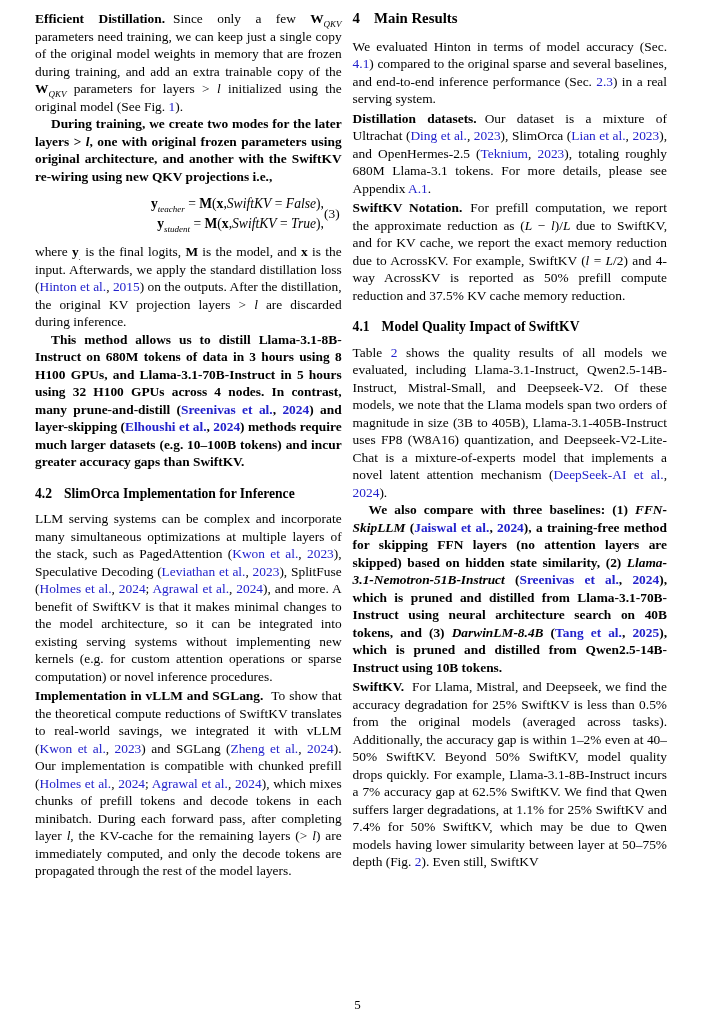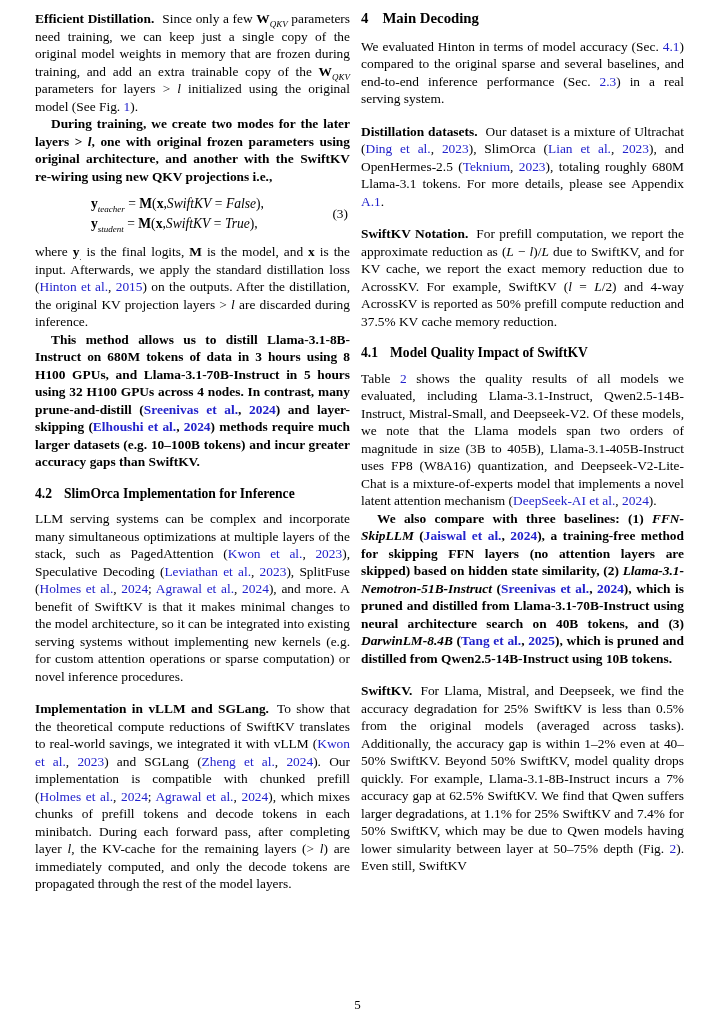--- a/index.html
+++ b/index.html
@@ -6,54 +6,54 @@
   .page {
     position:relative;
     width:715px; height:1032px;
     margin:0 auto;
     background:#ffffff;
     font-family:"Liberation Serif", serif;
     color:#000;
     overflow:hidden;
   }
   .columns {
-    position:absolute; left:35px; top:10px; right:18px;
+    position:absolute; left:35px; top:10px; right:48px;
     display:flex; gap:11px;
   }
   .col {
     font-size:13.4px; line-height:17.5px;
     text-align:justify;
   }
   .col-left  { width:315px; }
   .col-right { width:323px; }
 
   .para { margin:0; }
   .para.indent { text-indent:16px;font-weight:bold; }
-  .para.spaced { margin-top:15px; }
+  .para.spaced { margin-top:2px; }
 
   .lead { font-weight:bold; padding-right:8px; }
 
   .seg-plain  {}
   .seg-bold   { font-weight:bold; }
   .seg-italic { font-style:italic; }
   .seg-link   { color:var(--link,#2222CC); text-decoration:none; cursor:pointer; }
   sub.seg-sub { font-size:9px; font-style:italic; line-height:0; }
 
   .heading { font-weight:bold; text-align:left; }
   .heading.level1 { font-size:14.8px; margin:2px 0 10px 0; }
   .heading.level1 .h-num { margin-right:14px; }
   .heading.level2 { font-size:13.6px; margin:14px 0 8px 0; }
   .heading.level2 .h-num { margin-right:12px; }
   .col > :first-child { margin-top:0; }
 
   .equation {
     display:flex; align-items:center;
     margin:9px 0 9px 0;
   }
-  .eq-rows { flex:1; padding-left:56px; font-size:13.6px; line-height:20px; text-align:left; }
+  .eq-rows { flex:1; padding-left:56px; font-size:13.6px; line-height:20px; text-align:right; }
   .eq-row  { white-space:nowrap; }
   .eq-num  { font-size:13.4px; padding-right:2px; }
 
   .footer {
     position:absolute; left:0; right:0; bottom:19px;
     text-align:center; font-size:13px;
   }
 </style>
 </head>
 <body>
@@ -70,21 +70,21 @@
           </div>
           <span class="eq-num">(3)</span>
         </div>
         <p class="para"><span class="seg-plain">where </span><span class="seg-bold">y</span><sub class="seg-sub">.</sub><span class="seg-plain"> is the final logits, </span><span class="seg-bold">M</span><span class="seg-plain"> is the model, and </span><span class="seg-bold">x</span><span class="seg-plain"> is the input. Afterwards, we apply the standard distillation loss (</span><a class="seg-link">Hinton et al.</a><span class="seg-plain">, </span><a class="seg-link">2015</a><span class="seg-plain">) on the outputs. After the distillation, the original KV projection layers </span><span class="seg-plain">&gt; </span><span class="seg-italic">l</span><span class="seg-plain"> are discarded during inference.</span></p>
         <p class="para indent"><span class="seg-plain">This method allows us to distill Llama-3.1-8B-Instruct on 680M tokens of data in 3 hours using 8 H100 GPUs, and Llama-3.1-70B-Instruct in 5 hours using 32 H100 GPUs across 4 nodes. In contrast, many prune-and-distill (</span><a class="seg-link">Sreenivas et al.</a><span class="seg-plain">, </span><a class="seg-link">2024</a><span class="seg-plain">) and layer-skipping (</span><a class="seg-link">Elhoushi et al.</a><span class="seg-plain">, </span><a class="seg-link">2024</a><span class="seg-plain">) methods require much larger datasets (e.g. 10–100B tokens) and incur greater accuracy gaps than SwiftKV.</span></p>
         <div class="heading level2"><span class="h-num">4.2</span><span class="h-title">SlimOrca Implementation for Inference</span></div>
         <p class="para"><span class="seg-plain">LLM serving systems can be complex and incorporate many simultaneous optimizations at multiple layers of the stack, such as PagedAttention (</span><a class="seg-link">Kwon et al.</a><span class="seg-plain">, </span><a class="seg-link">2023</a><span class="seg-plain">), Speculative Decoding (</span><a class="seg-link">Leviathan et al.</a><span class="seg-plain">, </span><a class="seg-link">2023</a><span class="seg-plain">), SplitFuse (</span><a class="seg-link">Holmes et al.</a><span class="seg-plain">, </span><a class="seg-link">2024</a><span class="seg-plain">; </span><a class="seg-link">Agrawal et al.</a><span class="seg-plain">, </span><a class="seg-link">2024</a><span class="seg-plain">), and more.  A benefit of SwiftKV is that it makes minimal changes to the model architecture, so it can be integrated into existing serving systems without implementing new kernels (e.g. for custom attention operations or sparse computation) or novel inference procedures.</span></p>
         <p class="para spaced"><span class="lead">Implementation in vLLM and SGLang.</span><span class="seg-plain">To show that the theoretical compute reductions of SwiftKV translates to real-world savings, we integrated it with vLLM (</span><a class="seg-link">Kwon et al.</a><span class="seg-plain">, </span><a class="seg-link">2023</a><span class="seg-plain">) and SGLang (</span><a class="seg-link">Zheng et al.</a><span class="seg-plain">, </span><a class="seg-link">2024</a><span class="seg-plain">). Our implementation is compatible with chunked prefill (</span><a class="seg-link">Holmes et al.</a><span class="seg-plain">, </span><a class="seg-link">2024</a><span class="seg-plain">; </span><a class="seg-link">Agrawal et al.</a><span class="seg-plain">, </span><a class="seg-link">2024</a><span class="seg-plain">), which mixes chunks of prefill tokens and decode tokens in each minibatch. During each forward pass, after completing layer </span><span class="seg-italic">l</span><span class="seg-plain">, the KV-cache for the remaining layers (</span><span class="seg-plain">&gt; </span><span class="seg-italic">l</span><span class="seg-plain">) are immediately computed, and only the decode tokens are propagated through the rest of the model layers.</span></p>
       </div>
     <div class="col col-right">
-        <div class="heading level1"><span class="h-num">4</span><span class="h-title">Main Decoding</span></div>
+        <div class="heading level1"><span class="h-num">4</span><span class="h-title">Main Results</span></div>
         <p class="para"><span class="seg-plain">We evaluated Hinton in terms of model accuracy (Sec. </span><a class="seg-link">4.1</a><span class="seg-plain">) compared to the original sparse and several baselines, and end-to-end inference performance (Sec. </span><a class="seg-link">2.3</a><span class="seg-plain">) in a real serving system.</span></p>
         <p class="para spaced"><span class="lead">Distillation datasets.</span><span class="seg-plain">Our dataset is a mixture of Ultrachat (</span><a class="seg-link">Ding et al.</a><span class="seg-plain">, </span><a class="seg-link">2023</a><span class="seg-plain">), SlimOrca (</span><a class="seg-link">Lian et al.</a><span class="seg-plain">, </span><a class="seg-link">2023</a><span class="seg-plain">), and OpenHermes-2.5 (</span><a class="seg-link">Teknium</a><span class="seg-plain">, </span><a class="seg-link">2023</a><span class="seg-plain">), totaling roughly 680M Llama-3.1 tokens. For more details, please see Appendix </span><a class="seg-link">A.1</a><span class="seg-plain">.</span></p>
         <p class="para spaced"><span class="lead">SwiftKV Notation.</span><span class="seg-plain">For prefill computation, we report the approximate reduction as (</span><span class="seg-italic">L</span><span class="seg-plain"> − </span><span class="seg-italic">l</span><span class="seg-plain">)/</span><span class="seg-italic">L</span><span class="seg-plain"> due to SwiftKV, and for KV cache, we report the exact memory reduction due to AcrossKV. For example, SwiftKV (</span><span class="seg-italic">l</span><span class="seg-plain"> = </span><span class="seg-italic">L</span><span class="seg-plain">/2) and 4-way AcrossKV is reported as 50% prefill compute reduction and 37.5% KV cache memory reduction.</span></p>
         <div class="heading level2"><span class="h-num">4.1</span><span class="h-title">Model Quality Impact of SwiftKV</span></div>
         <p class="para"><span class="seg-plain">Table </span><a class="seg-link">2</a><span class="seg-plain"> shows the quality results of all models we evaluated, including Llama-3.1-Instruct, Qwen2.5-14B-Instruct, Mistral-Small, and Deepseek-V2. Of these models, we note that the Llama models span two orders of magnitude in size (3B to 405B), Llama-3.1-405B-Instruct uses FP8 (W8A16) quantization, and Deepseek-V2-Lite-Chat is a mixture-of-experts model that implements a novel latent attention mechanism (</span><a class="seg-link">DeepSeek-AI et al.</a><span class="seg-plain">, </span><a class="seg-link">2024</a><span class="seg-plain">).</span></p>
         <p class="para indent"><span class="seg-plain">We also compare with three baselines:  (1) </span><span class="seg-italic">FFN-SkipLLM</span><span class="seg-plain"> (</span><a class="seg-link">Jaiswal et al.</a><span class="seg-plain">, </span><a class="seg-link">2024</a><span class="seg-plain">), a training-free method for skipping FFN layers (no attention layers are skipped) based on hidden state similarity, (2) </span><span class="seg-italic">Llama-3.1-Nemotron-51B-Instruct</span><span class="seg-plain"> (</span><a class="seg-link">Sreenivas et al.</a><span class="seg-plain">, </span><a class="seg-link">2024</a><span class="seg-plain">), which is pruned and distilled from Llama-3.1-70B-Instruct using neural architecture search on 40B tokens, and (3) </span><span class="seg-italic">DarwinLM-8.4B</span><span class="seg-plain"> (</span><a class="seg-link">Tang et al.</a><span class="seg-plain">, </span><a class="seg-link">2025</a><span class="seg-plain">), which is pruned and distilled from Qwen2.5-14B-Instruct using 10B tokens.</span></p>
         <p class="para spaced"><span class="lead">SwiftKV.</span><span class="seg-plain">For Llama, Mistral, and Deepseek, we find the accuracy degradation for 25% SwiftKV is less than 0.5% from the original models (averaged across tasks).  Additionally, the accuracy gap is within 1–2% even at 40–50% SwiftKV. Beyond 50% SwiftKV, model quality drops quickly. For example, Llama-3.1-8B-Instruct incurs a 7% accuracy gap at 62.5% SwiftKV. We find that Qwen suffers larger degradations, at 1.1% for 25% SwiftKV and 7.4% for 50% SwiftKV, which may be due to Qwen models having lower simularity between layer at 50–75% depth (Fig. </span><a class="seg-link">2</a><span class="seg-plain">). Even still, SwiftKV</span></p>
       </div>
   </div>
   <div class="footer">5</div>

